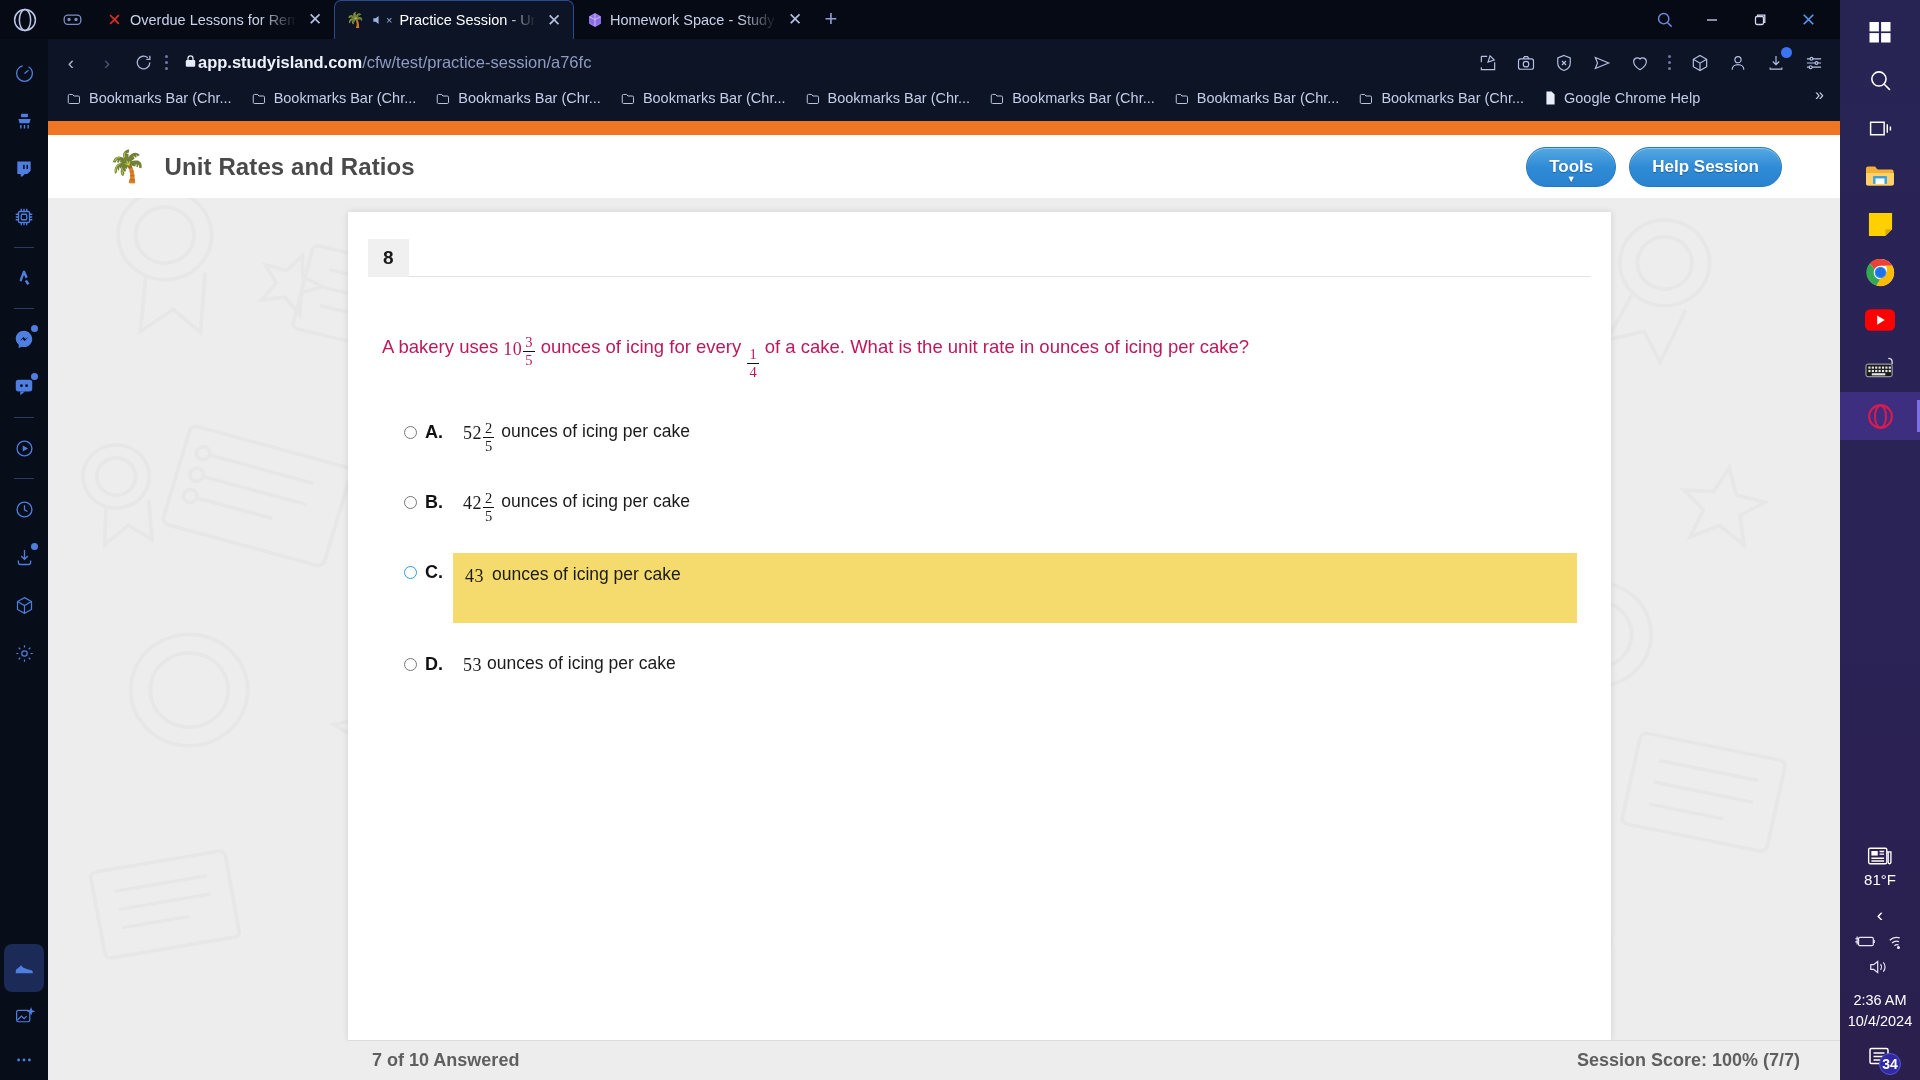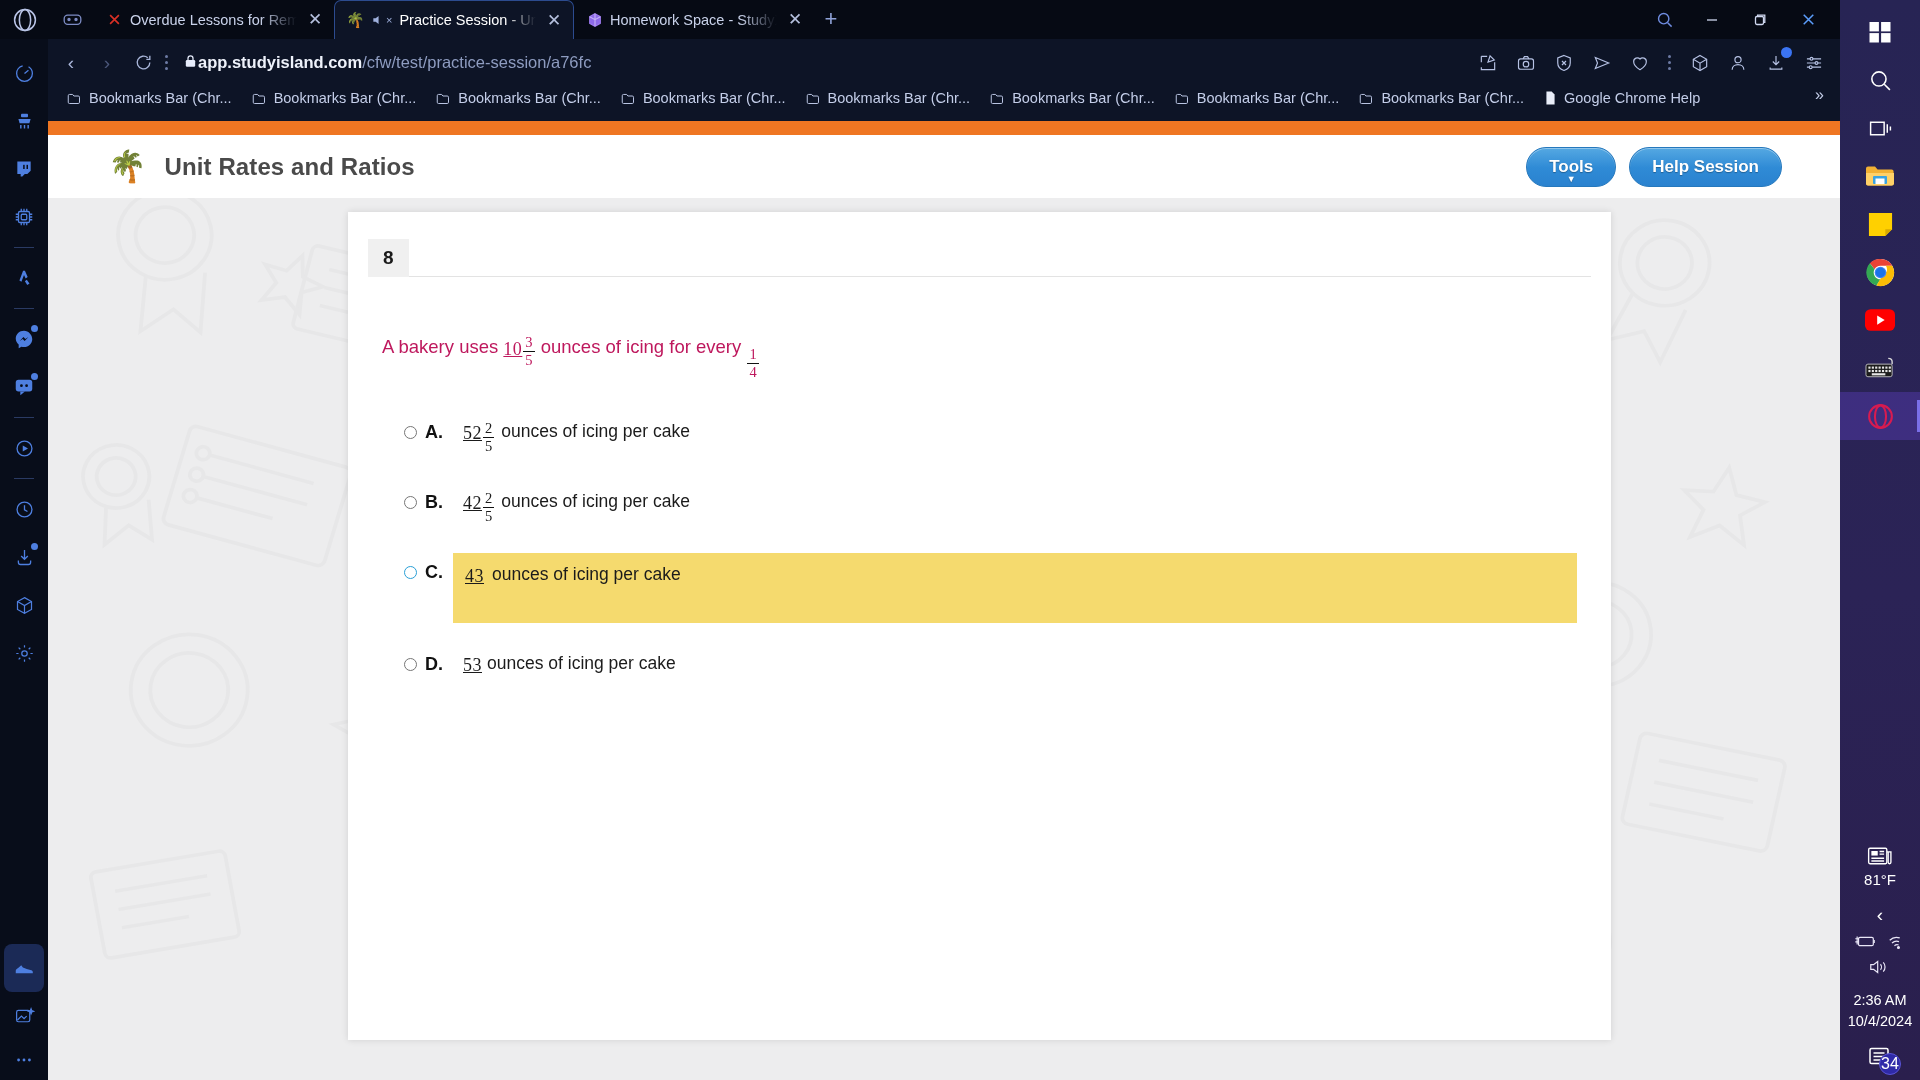--- a/index.html
+++ b/index.html
@@ -122,21 +122,21 @@
   .qnum-rule { border-bottom: 1px solid #e3e3e3; margin: 0 20px; }
 
   .qbody { padding: 58px 34px 0 34px; }
   .qtext { font-size: 18.5px; color: #be185d; line-height: 1.35; }
 
   .mfrac { display: inline-flex; flex-direction: column; align-items: center; vertical-align: -0.42em; line-height: 1; margin: 0 1px; font-family: "Liberation Serif", serif;}
   .mfrac .num { font-size: 14.5px; padding: 0 2px; }
   .mfrac .bar { width: 100%; height: 1px; background: #111; margin: 1px 0;}
   .mfrac .den { font-size: 14.5px; padding: 0 2px; }
   .mixed { display: inline-flex; align-items: flex-start; font-family: "Liberation Serif", serif; font-size: 18px; }
-  .mixed .whole { position: relative; top: 2px; letter-spacing: .5px; text-decoration: underline;}
+  .mixed .whole { position: relative; top: 2px; letter-spacing: .5px;}
 
   .choices { margin-top: 34px; }
   .choice { display: flex; align-items: flex-start; min-height: 44px; margin-bottom: 22px; }
   .choice .radio {
     width: 13px; height: 13px; border-radius: 50%; border: 1px solid #767676;
     background: #fff; flex: 0 0 13px; margin-top: 13px; margin-left: 22px;
   }
   .choice.sel .radio { border-color: #2a9fd6; border-width: 1.5px; }
   .choice .ltr { font-size: 18px; font-weight: 700; color: #111; margin-left: 8px; margin-top: 9px; width: 26px; flex:0 0 26px;}
   .choice .ctext {
@@ -166,21 +166,21 @@
   .tb-item { width: 80px; height: 48px; display:flex; align-items:center; justify-content:center; position:relative;}
   .tb-item.sel { background: rgba(86,60,180,.45); }
   .tb-item.sel::after { content:''; position:absolute; right:0; top:8px; bottom:8px; width:3px; background:#7a6fe8; }
   .tray { position:absolute; bottom: 0; left:0; width: 80px; padding-bottom: 6px; display:flex; flex-direction:column; align-items:center; gap: 2px;}
   .tray-weather { display:flex; flex-direction:column; align-items:center; color:#fff; font-size: 15px; gap:2px; margin-bottom: 14px;}
   .tray-row { display:flex; align-items:center; justify-content:center; gap:10px; color:#e9e6f7; }
   .tray-clock { color:#fff; font-size: 14.5px; text-align:center; line-height: 1.45; margin: 8px 0 6px; }
   .tray-notif { position: relative; width: 44px; height: 34px; display:flex; align-items:center; justify-content:center;}
   .notif-badge {
     position:absolute; right: 1px; bottom: -1px; background:#2f2aa8; color:#fff;
-    font-size: 16px; font-weight:400; border-radius: 50%; width: 22px; height: 22px;
+    font-size: 14px; font-weight:700; border-radius: 50%; width: 22px; height: 22px;
     display:flex; align-items:center; justify-content:center; border: 1px solid #5a54d6;
   }
 </style>
 </head>
 <body>
 
 <div id="root">
 
   <div id="browser">
 
@@ -640,20 +640,21 @@
                       <span class="bar"></span>
                       <span class="den">5</span>
                     </span>
                   </span>
                   <span>ounces of icing for every</span>
                   <span class="mfrac" style="vertical-align:-0.35em;">
                     <span class="num">1</span>
                     <span class="bar"></span>
                     <span class="den">4</span>
                   </span>
+                  <span>of a cake. What is the unit rate in ounces of icing per cake?</span>
                 </div>
 
                 <div class="choices">
 
                   <div class="choice">
                     <span class="radio"></span>
                     <span class="ltr">A.</span>
                     <span class="ctext">
                       <span class="mixed">
                         <span class="whole">52</span>
@@ -703,20 +704,24 @@
                       </span>
                       <span style="margin-left:5px;">ounces of icing per cake</span>
                     </span>
                   </div>
 
                 </div>
 
               </div>
             </div>
 
+            <div class="si-footer">
+              <span>7 of 10 Answered</span>
+              <span>Session Score: 100% (7/7)</span>
+            </div>
           </div>
         </div>
 
       </div>
     </div>
   </div>
 
   <div id="taskbar">
     <div class="tb-top">
       <div class="tb-item">

